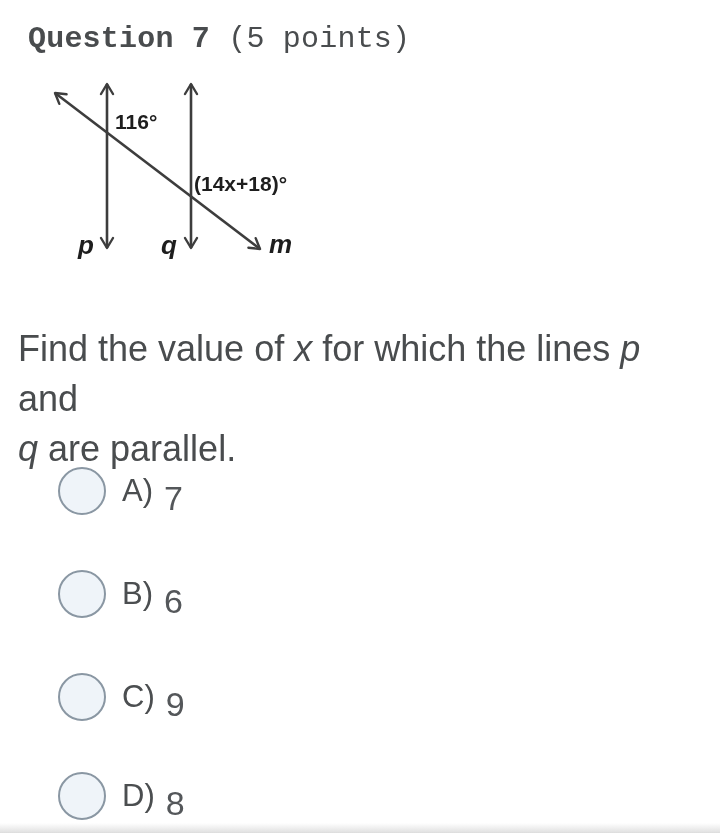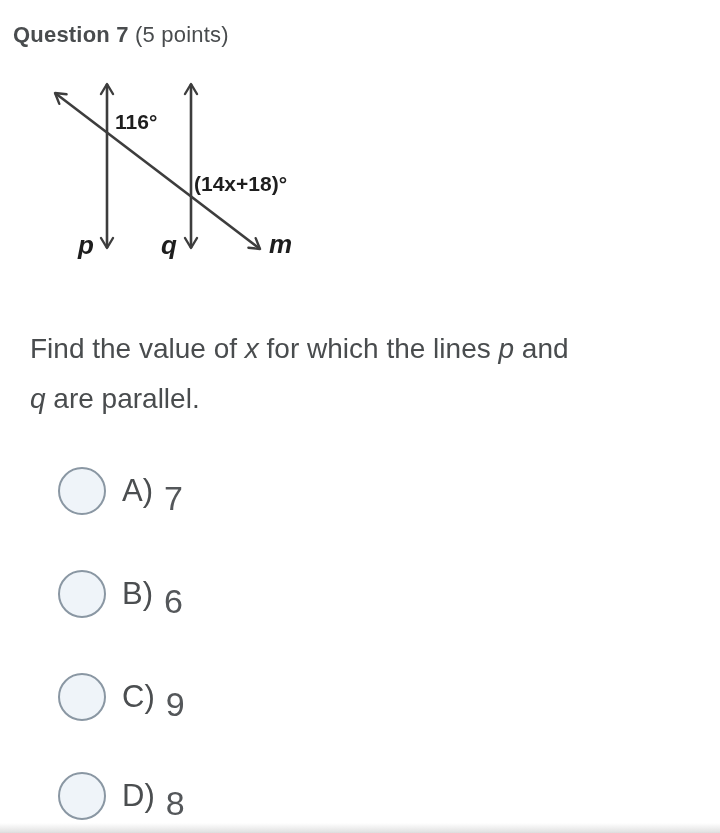--- a/index.html
+++ b/index.html
@@ -7,25 +7,26 @@
   body {
     position: relative;
     background: #ffffff;
     font-family: "Liberation Sans", sans-serif;
     color: #494c4e;
     overflow: hidden;
   }
 
   .title {
     position: absolute;
-    left: 13px;
+    left: 28px;
     top: 22px;
-    font-size: 22px;
+    font-size: 30px;
     letter-spacing: 0.2px;
     white-space: nowrap;
+    font-family: Liberation Mono, monospace;
   }
   .title .q-num { font-weight: 700; }
   .title .pts { font-weight: 400; }
 
   .diagram {
     position: absolute;
     left: 45px;
     top: 72px;
     width: 270px;
     height: 192px;
@@ -34,24 +35,24 @@
   .diagram text {
     font-family: "Liberation Sans", sans-serif;
     font-weight: 700;
     fill: #1e1e1e;
   }
   .diagram .angle-label { font-size: 21px; }
   .diagram .line-label { font-size: 26px; font-style: italic; }
 
   .prompt {
     position: absolute;
-    left: 30px;
+    left: 18px;
     top: 324px;
     width: 670px;
-    font-size: 28px;
+    font-size: 36px;
     line-height: 50px;
     font-weight: 400;
   }
   .prompt .var { font-style: italic; }
 
   .options { position: absolute; left: 0; top: 0; width: 720px; }
   .option {
     position: absolute;
     left: 58px;
     height: 48px;

